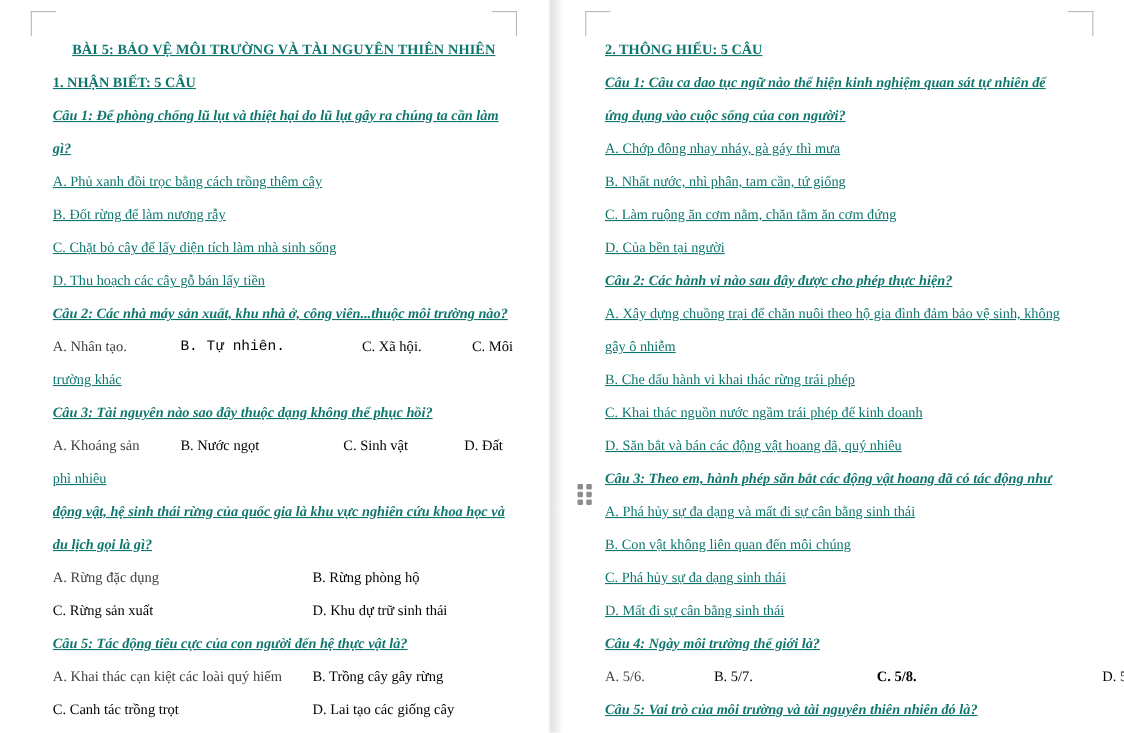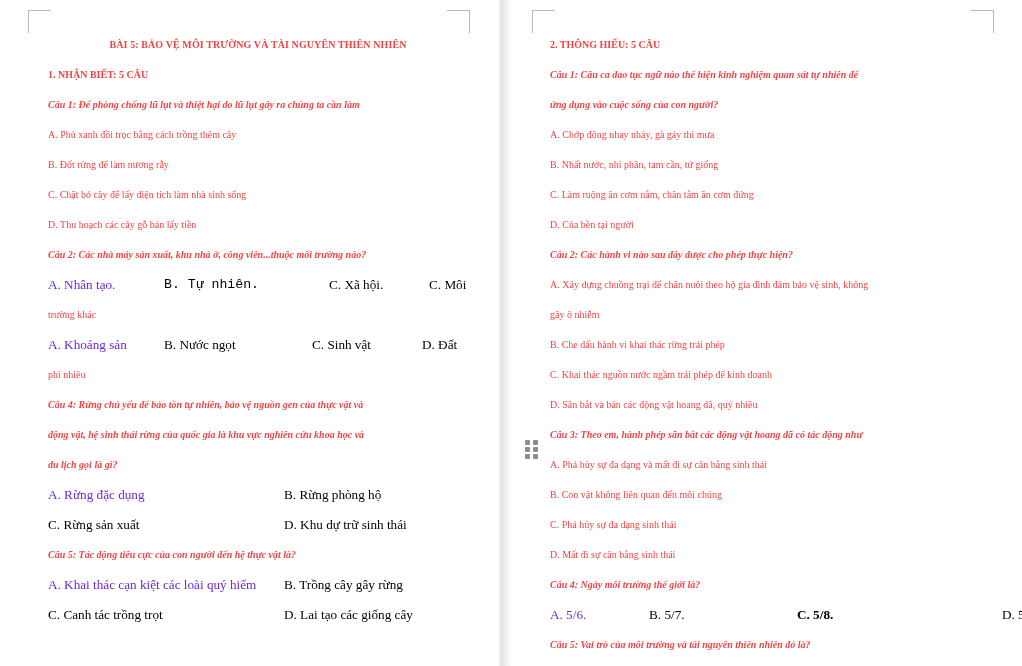--- a/index.html
+++ b/index.html
@@ -61,24 +61,25 @@
     bottom: 8px;
     left: 0;
     right: 0;
     padding: 0 26px;
   }
   .page-left  .body-area { padding-left: 48px; padding-right: 30px; }
   .page-right .body-area { padding-left: 38px; padding-right: 14px; }
 
   p.line {
     margin: 0;
-    font-size: 10px;
+    font-size: 13px;
     line-height: 30px;
-    color: #ef4444;
+    color: #0f766e;
     white-space: pre-wrap;
+    text-decoration: underline;
   }
 
   .title {
     font-weight: bold;
     color: #e8080c;
     text-align: center;
     font-size: 13.4px;
     line-height: 28px;
     letter-spacing: .1px;
   }
@@ -86,21 +87,21 @@
     font-weight: bold;
     color: #e8080c;
     font-size: 13.4px;
     line-height: 30px;
   }
   .question {
     font-weight: bold;
     font-style: italic;
     color: #000000;
   }
-  .answer-red { color: #6d28d9; }
+  .answer-red { color: #404040; }
 
   
   .opt-row {
     display: flex;
     font-size: 13.2px;
     line-height: 30px;
   }
   .opt-row .col { flex: 0 0 auto; }
 
   
@@ -149,43 +150,44 @@
     <span class="crop tl"></span>
     <span class="crop tr"></span>
 
     <div class="body-area">
 
       <p class="line title">BÀI 5: BẢO VỆ MÔI TRƯỜNG VÀ TÀI NGUYÊN THIÊN NHIÊN</p>
 
       <p class="line section-head">1. NHẬN BIẾT: 5 CÂU</p>
 
       <p class="line question">Câu 1: Để phòng chống lũ lụt và thiệt hại do lũ lụt gây ra chúng ta cần làm</p>
+      <p class="line question">gì?</p>
       <p class="line answer-red">A. Phủ xanh đồi trọc bằng cách trồng thêm cây</p>
       <p class="line">B. Đốt rừng để làm nương rẫy</p>
       <p class="line">C. Chặt bỏ cây để lấy diện tích làm nhà sinh sống</p>
       <p class="line">D. Thu hoạch các cây gỗ bán lấy tiền</p>
 
       <p class="line question">Câu 2: Các nhà máy sản xuất, khu nhà ở, công viên...thuộc môi trường nào?</p>
       <div class="opt-row grid-4-a">
         <span class="col answer-red">A. Nhân tạo.</span>
         <span class="col">B. Tự nhiên.</span>
         <span class="col">C. Xã hội.</span>
         <span class="col">C. Môi</span>
       </div>
       <p class="line">trường khác</p>
 
+      <p class="line question">Câu 3: Tài nguyên nào sao đây thuộc dạng không thể phục hồi?</p>
       <div class="opt-row grid-4-b">
         <span class="col answer-red">A. Khoáng sản</span>
         <span class="col">B. Nước ngọt</span>
         <span class="col">C. Sinh vật</span>
         <span class="col">D. Đất</span>
       </div>
       <p class="line">phì nhiêu</p>
 
-      <p class="line question">Câu 4: Rừng chủ yếu để bảo tồn tự nhiên, bảo vệ nguồn gen của thực vật và</p>
       <p class="line question">động vật, hệ sinh thái rừng của quốc gia là khu vực nghiên cứu khoa học và</p>
       <p class="line question">du lịch gọi là gì?</p>
       <div class="opt-row grid-2">
         <span class="col answer-red">A. Rừng đặc dụng</span>
         <span class="col">B. Rừng phòng hộ</span>
       </div>
       <div class="opt-row grid-2">
         <span class="col">C. Rừng sản xuất</span>
         <span class="col">D. Khu dự trữ sinh thái</span>
       </div>

